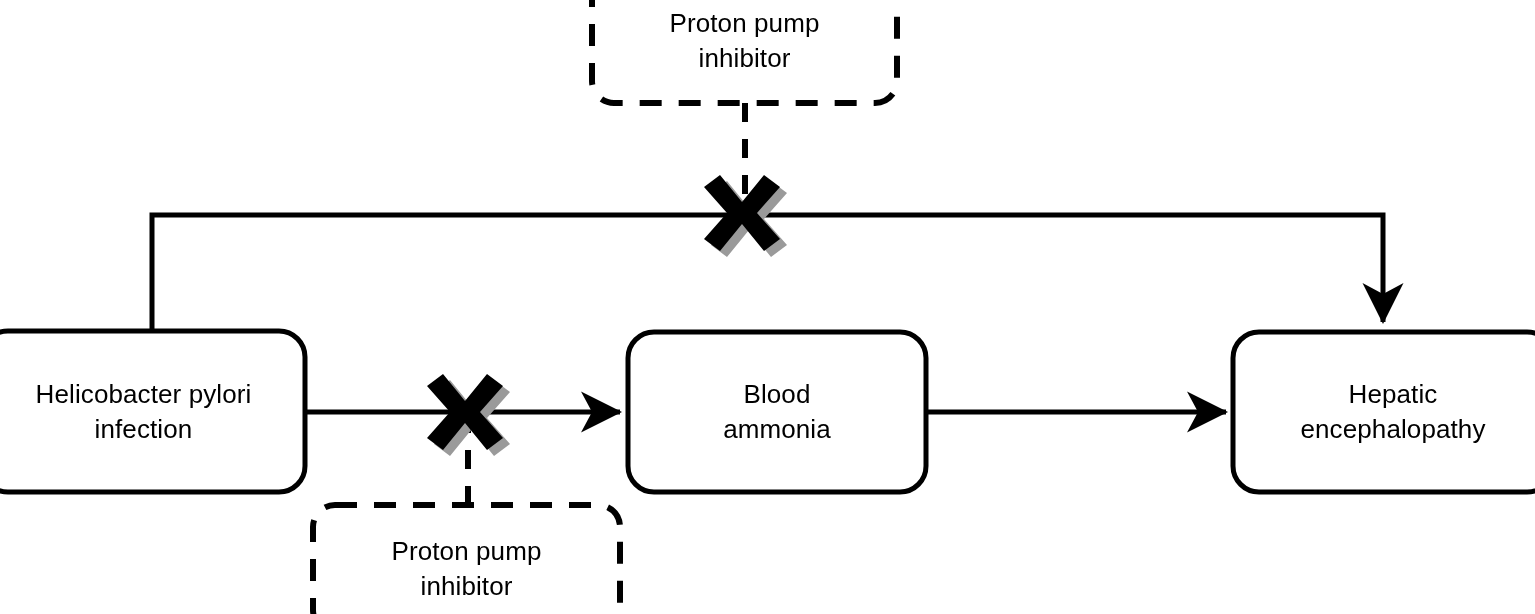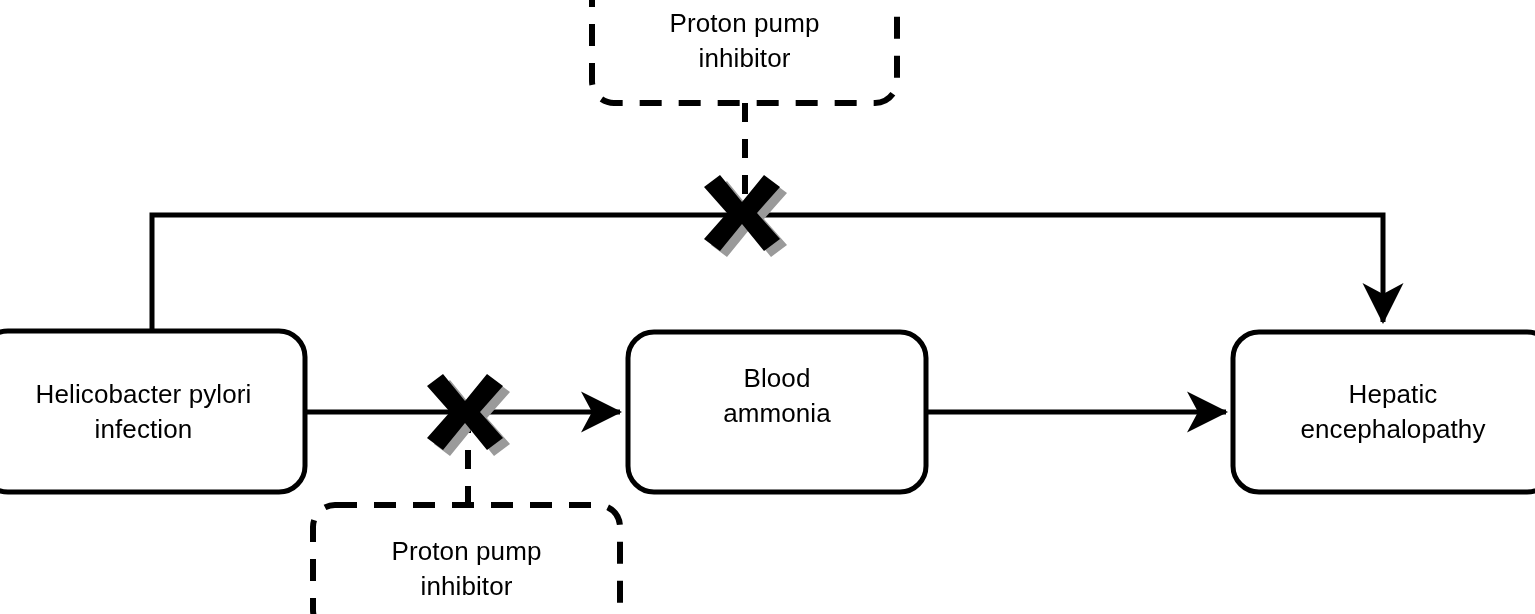--- a/index.html
+++ b/index.html
@@ -89,21 +89,21 @@
       </g>
       <g transform="translate(465,412)">
         <path d="M -38 -26 L -22 -38 L 0 -11 L 22 -38 L 38 -26 L 15 0 L 38 26 L 22 38 L 0 11 L -22 38 L -38 26 L -15 0 Z" fill="#000000"></path>
       </g>
     </g>
   </svg>
 
   <div class="node-label solid-node-label" style="left:-18px; top:331px; width:323px; height:161px;">Helicobacter pylori
 infection</div>
 
-  <div class="node-label solid-node-label" style="left:628px; top:316px; width:298px; height:160px;">Blood
+  <div class="node-label solid-node-label" style="left:628px; top:332px; width:298px; height:160px;">Blood
 ammonia</div>
 
   <div class="node-label solid-node-label" style="left:1233px; top:332px; width:320px; height:160px;">Hepatic
 encephalopathy</div>
 
   <div class="node-label dashed-node-label" style="left:592px; top:-22px; width:305px; height:125px;">Proton pump
 inhibitor</div>
 
   <div class="node-label dashed-node-label" style="left:313px; top:505px; width:307px; height:127px;">Proton pump
 inhibitor</div>

